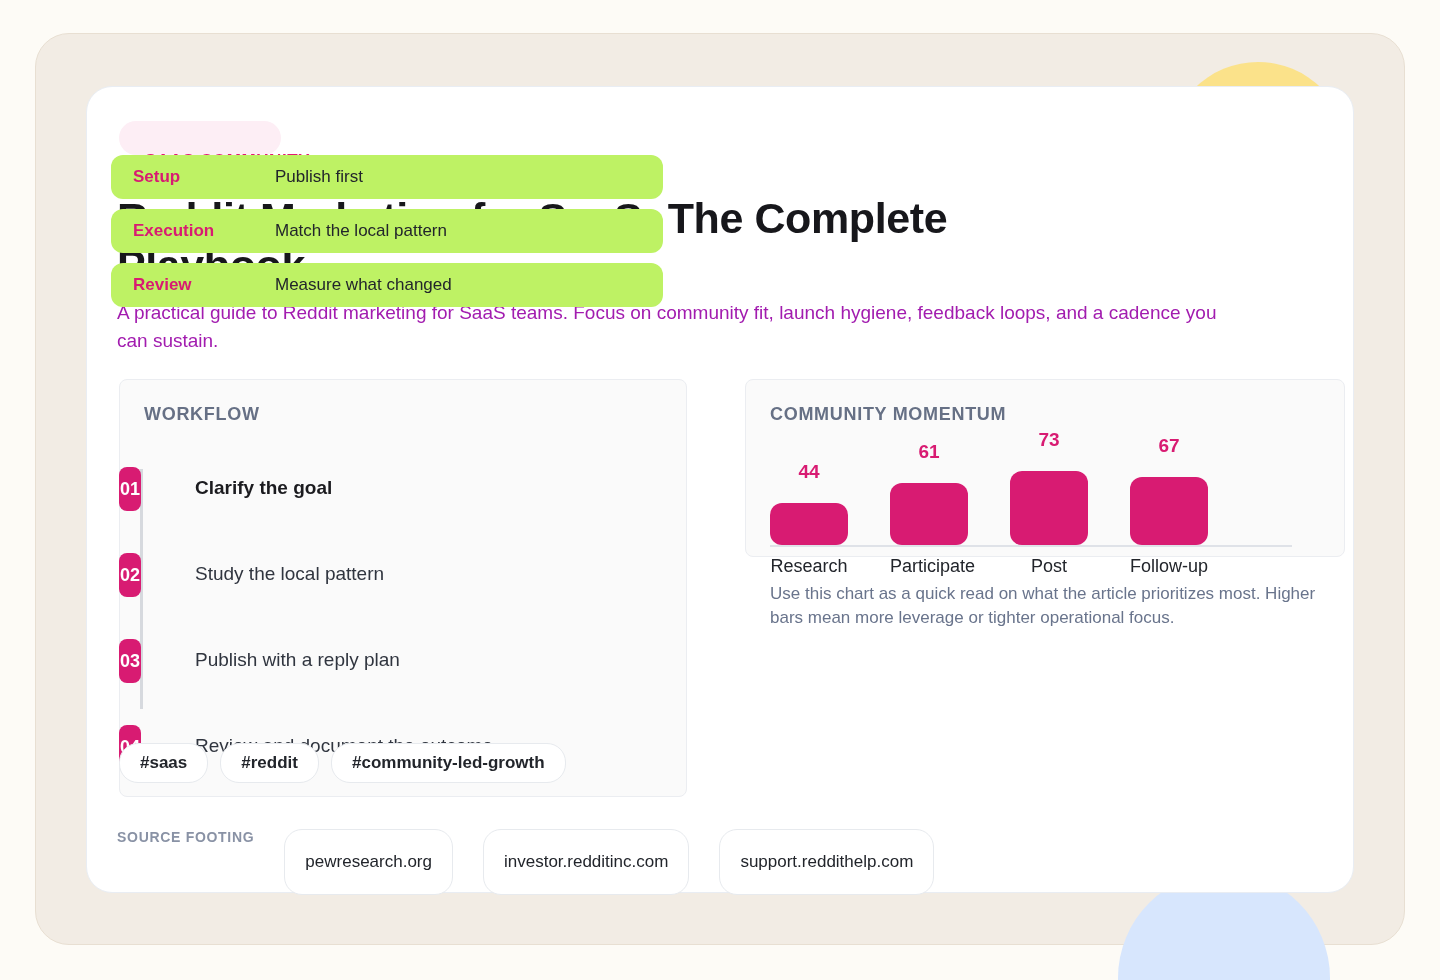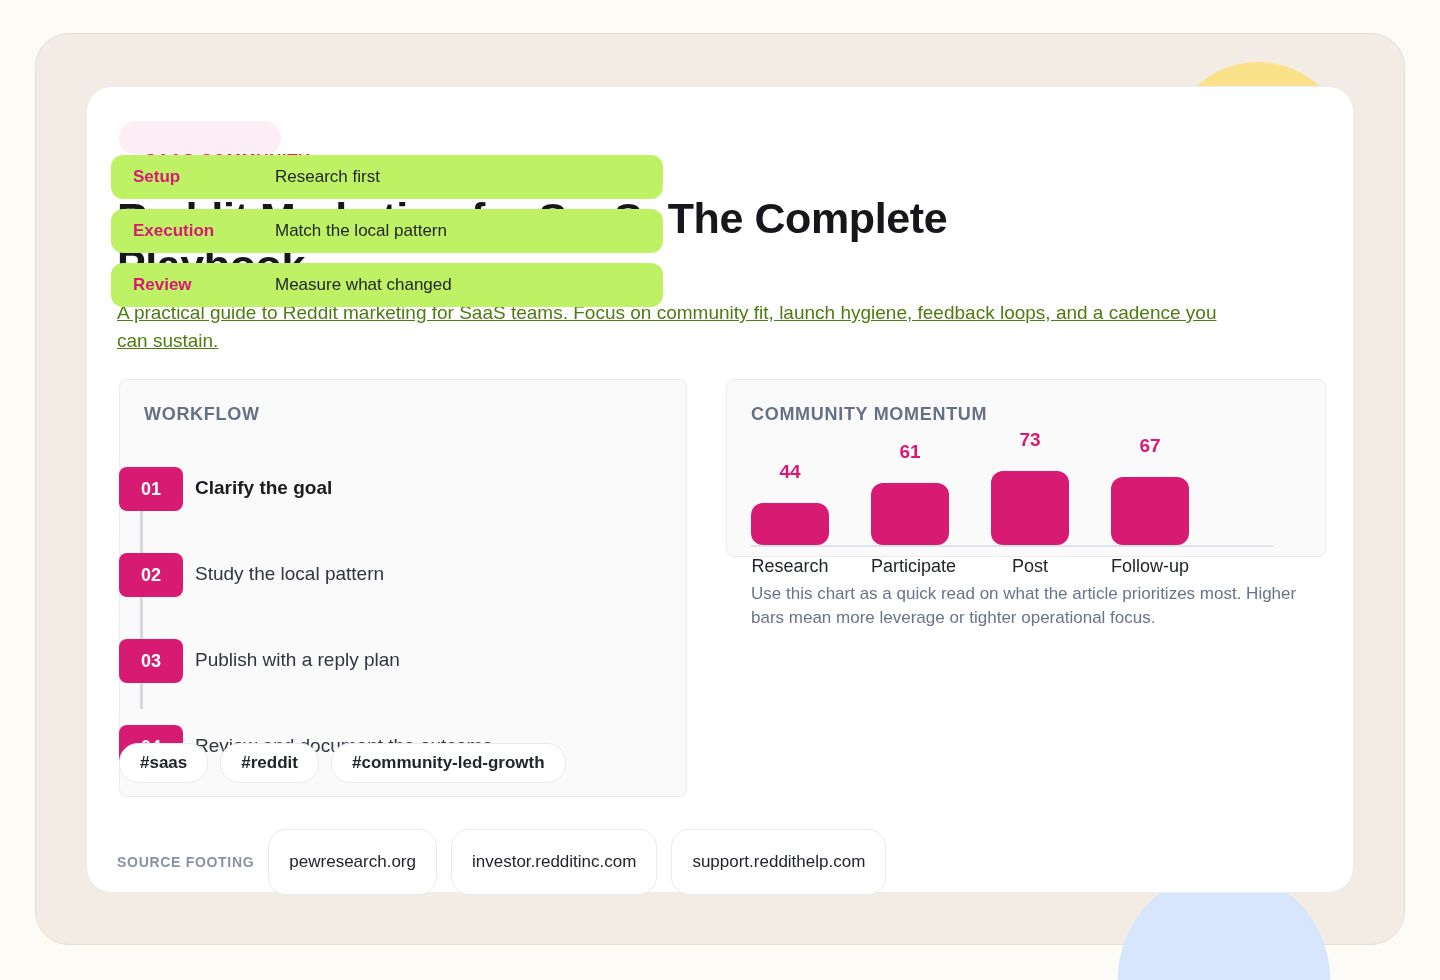--- a/index.html
+++ b/index.html
@@ -92,22 +92,21 @@
     line-height: 1.09;
     letter-spacing: -0.4px;
     color: #17171b;
   }
   .subtitle {
     position: absolute;
     left: 30px; top: 212px;
     width: 1130px;
     font-size: 19px;
     line-height: 1.45;
-    color: #4d7c0f;
-    text-decoration: underline;
+    color: #a21caf;
   }
 
   
   .panel {
     position: absolute;
     background: #fafafa;
     border: 1px solid #ebedf1;
     border-radius: 8px;
   }
   .panel-title {
@@ -132,21 +131,21 @@
   }
   .step {
     position: absolute;
     left: 32px;
     height: 44px;
     z-index: 5;
   }
   .step-badge {
     position: absolute;
     left: 0; top: 0;
-    width: 64px; height: 44px;
+    width: 22px; height: 44px;
     background: #d81b72;
     border-radius: 8px;
     color: #ffffff;
     font-size: 18px;
     font-weight: bold;
     display: flex;
     align-items: center;
     justify-content: center;
   }
   .step-label {
@@ -175,21 +174,21 @@
     border-radius: 19px;
     padding: 9px 20px;
     font-size: 17px;
     font-weight: bold;
     color: #22252b;
     white-space: nowrap;
   }
 
   
   .chart-panel {
-    left: 639px; top: 292px;
+    left: 658px; top: 292px;
     width: 600px; height: 178px;
     overflow: visible;
   }
   .chart-panel .panel-title { left: 24px; top: 24px; }
 
   .chart-area {
     position: absolute;
     left: 24px; top: 60px;
     width: 552px; height: 105px;
   }
@@ -286,22 +285,21 @@
     font-size: 17px;
     color: #22252b;
     white-space: nowrap;
   }
 
   
   .footing {
     position: absolute;
     left: 30px; top: 742px;
     display: flex;
-    align-items: center;
-    gap: 14px;
+    gap: 30px;
   }
   .footing-label {
     font-size: 14px;
     font-weight: bold;
     letter-spacing: 0.7px;
     color: #8992a5;
     white-space: nowrap;
   }
   .source-chip {
     background: #ffffff;
@@ -395,21 +393,21 @@
         <span>Follow-up</span>
       </div>
 
       <div class="chart-caption">Use this chart as a quick read on what the article prioritizes most. Higher bars mean more leverage or tighter operational focus.</div>
     </section>
 
 
     <div class="moves-list">
       <div class="move-row">
         <div class="move-key">Setup</div>
-        <div class="move-val">Research first</div>
+        <div class="move-val">Publish first</div>
       </div>
       <div class="move-row">
         <div class="move-key">Execution</div>
         <div class="move-val">Match the local pattern</div>
       </div>
       <div class="move-row">
         <div class="move-key">Review</div>
         <div class="move-val">Measure what changed</div>
       </div>
     </div>

